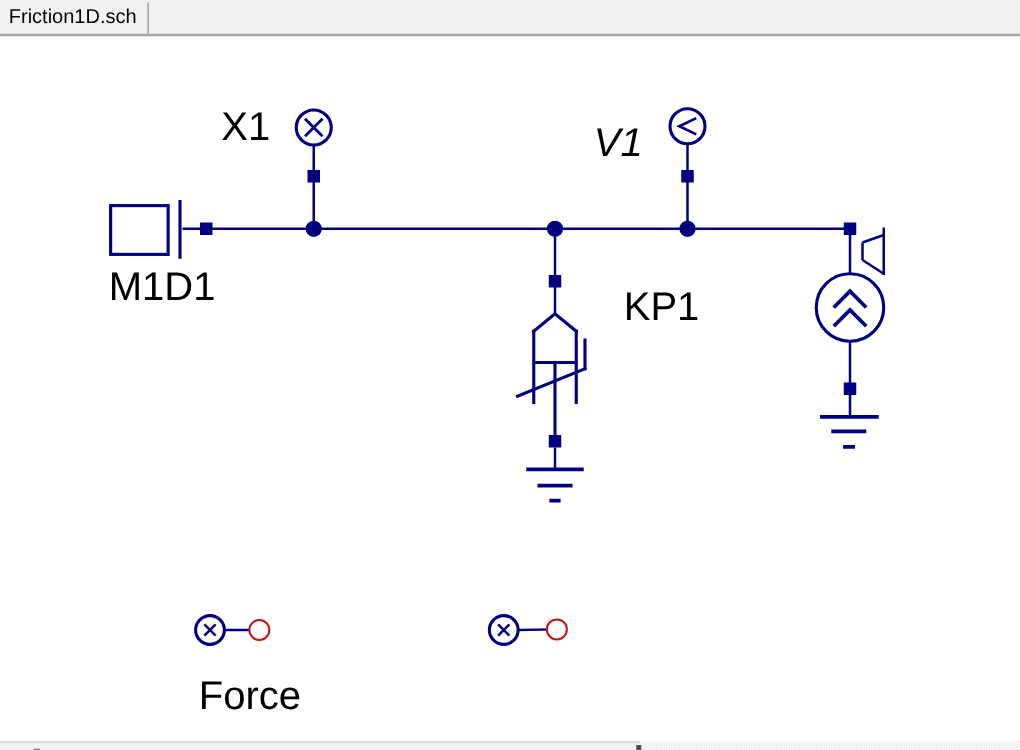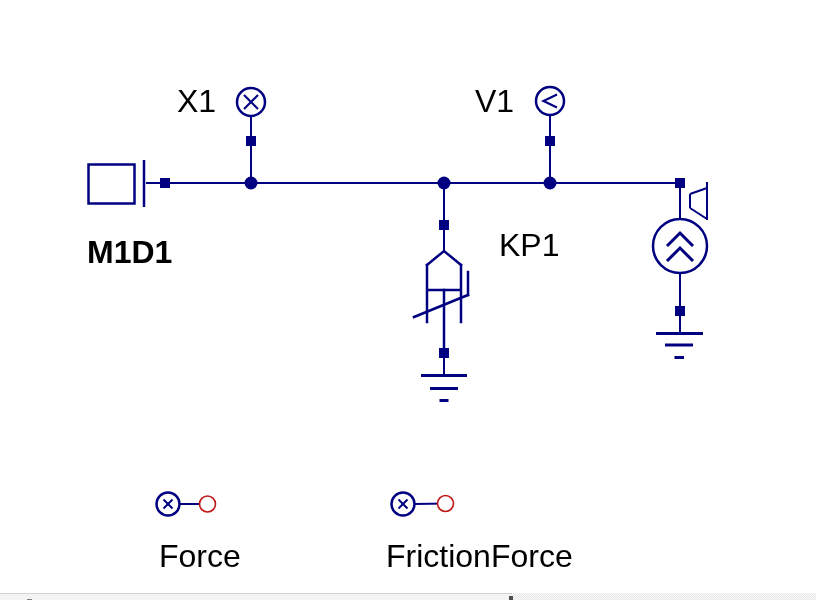--- a/index.html
+++ b/index.html
@@ -132,27 +132,32 @@
       <g>
         <line class="nv" x1="414" y1="504" x2="446" y2="503.5" stroke-width="2"></line>
         <circle class="nv" cx="403" cy="504" r="11.5" stroke-width="2.5" fill="#ffffff"></circle>
         <line class="nv" x1="398.5" y1="499.5" x2="407.5" y2="508.5" stroke-width="2"></line>
         <line class="nv" x1="407.5" y1="499.5" x2="398.5" y2="508.5" stroke-width="2"></line>
         <circle class="rd" cx="445.5" cy="503.5" r="8" stroke-width="1.6" fill="none"></circle>
       </g>
     </svg>
 
     <div class="clabel" style="left:177px;top:85px;">X1</div>
-    <div class="clabel" style="left:475px;top:85px;">V1</div>
-    <div class="clabel" style="left:87px;top:236px;font-weight:bold;">M1D1</div>
+    <div class="clabel" style="left:475px;top:98px;font-style:italic;">V1</div>
+    <div class="clabel" style="left:87px;top:213px;">M1D1</div>
     <div class="clabel" style="left:499px;top:229px;">KP1</div>
     <div class="clabel" style="left:159px;top:540px;text-align:center;">Force</div>
-    <div class="clabel" style="left:386px;top:540px;">FrictionForce</div>
   </div>
 
+  <div class="tabbar">
+    <div class="tab-active">
+      <span class="tab-label">Friction1D.sch</span>
+    </div>
+    <div class="tab-divider"></div>
+  </div>
 
   <div class="hscroll">
     <div class="hscroll-thumb">
       <div class="thumb-left-tick"></div>
     </div>
     <div class="hscroll-track"></div>
     <div class="thumb-edge-tick"></div>
   </div>
 
 </div>

